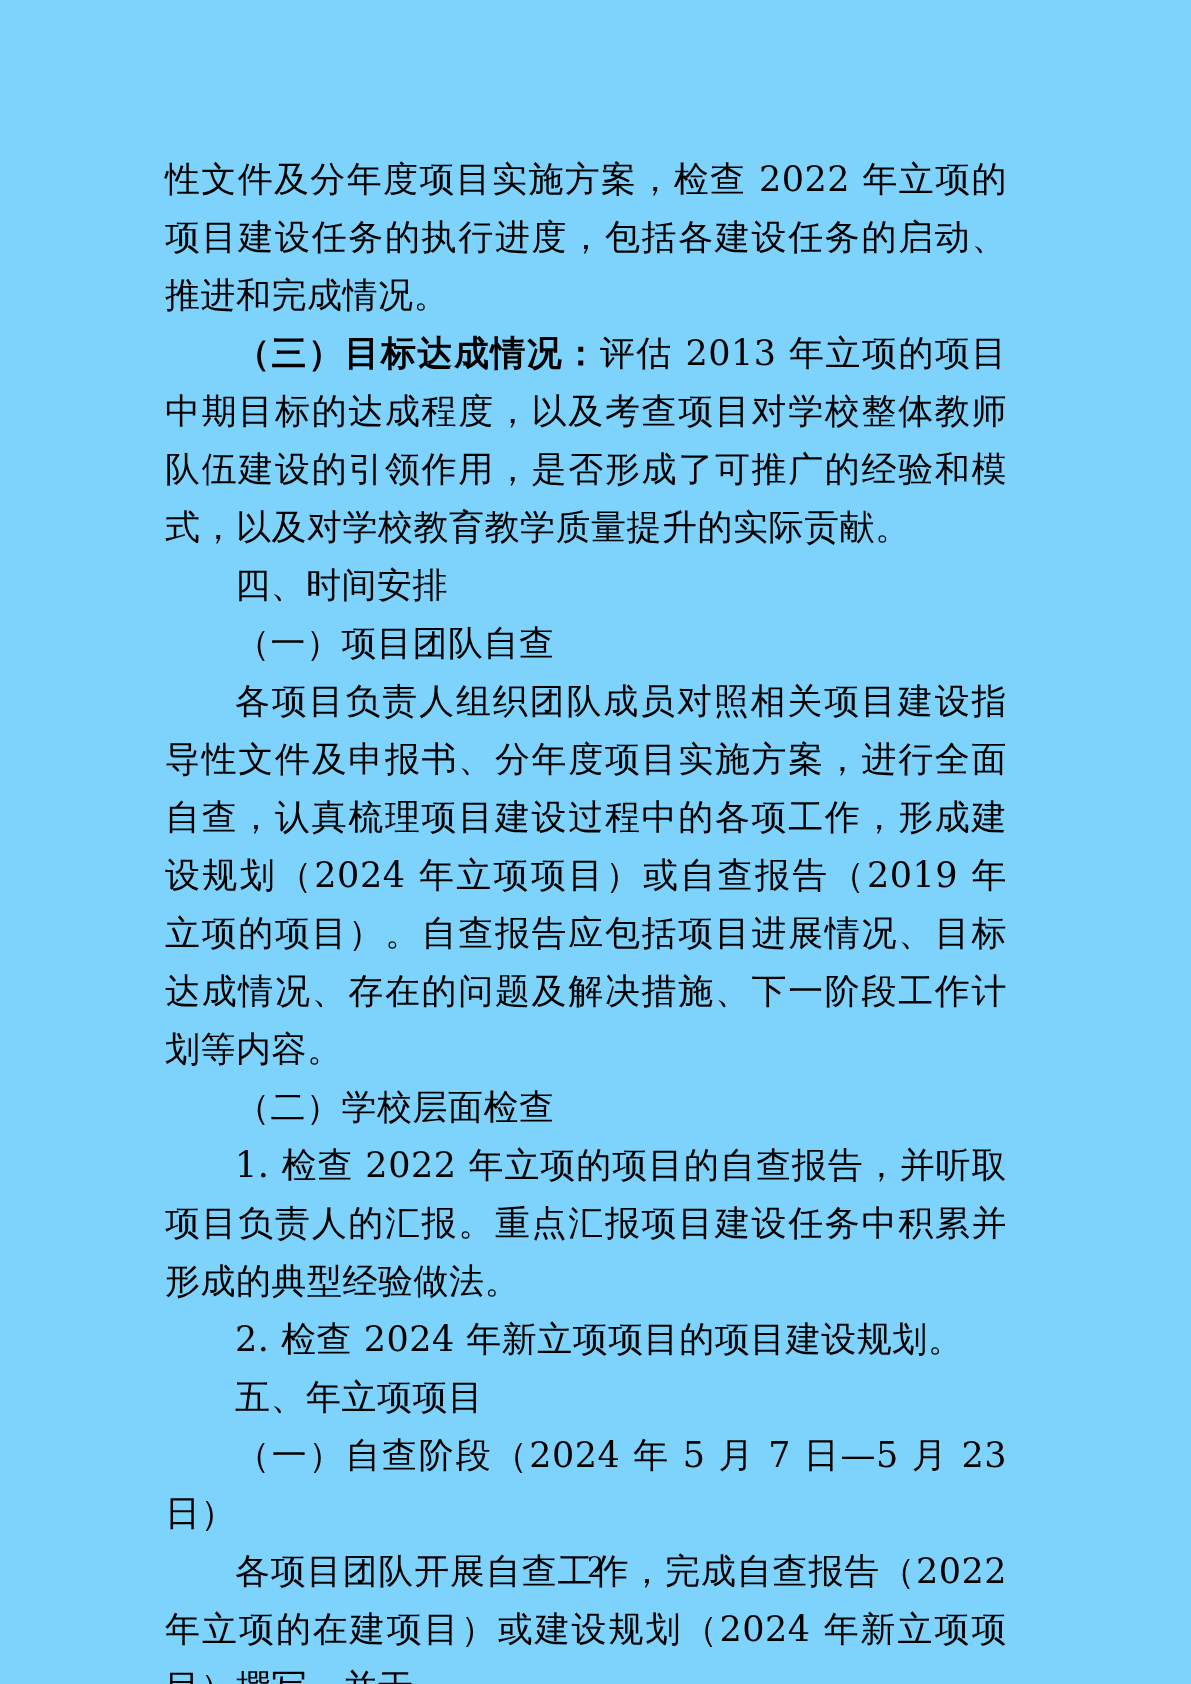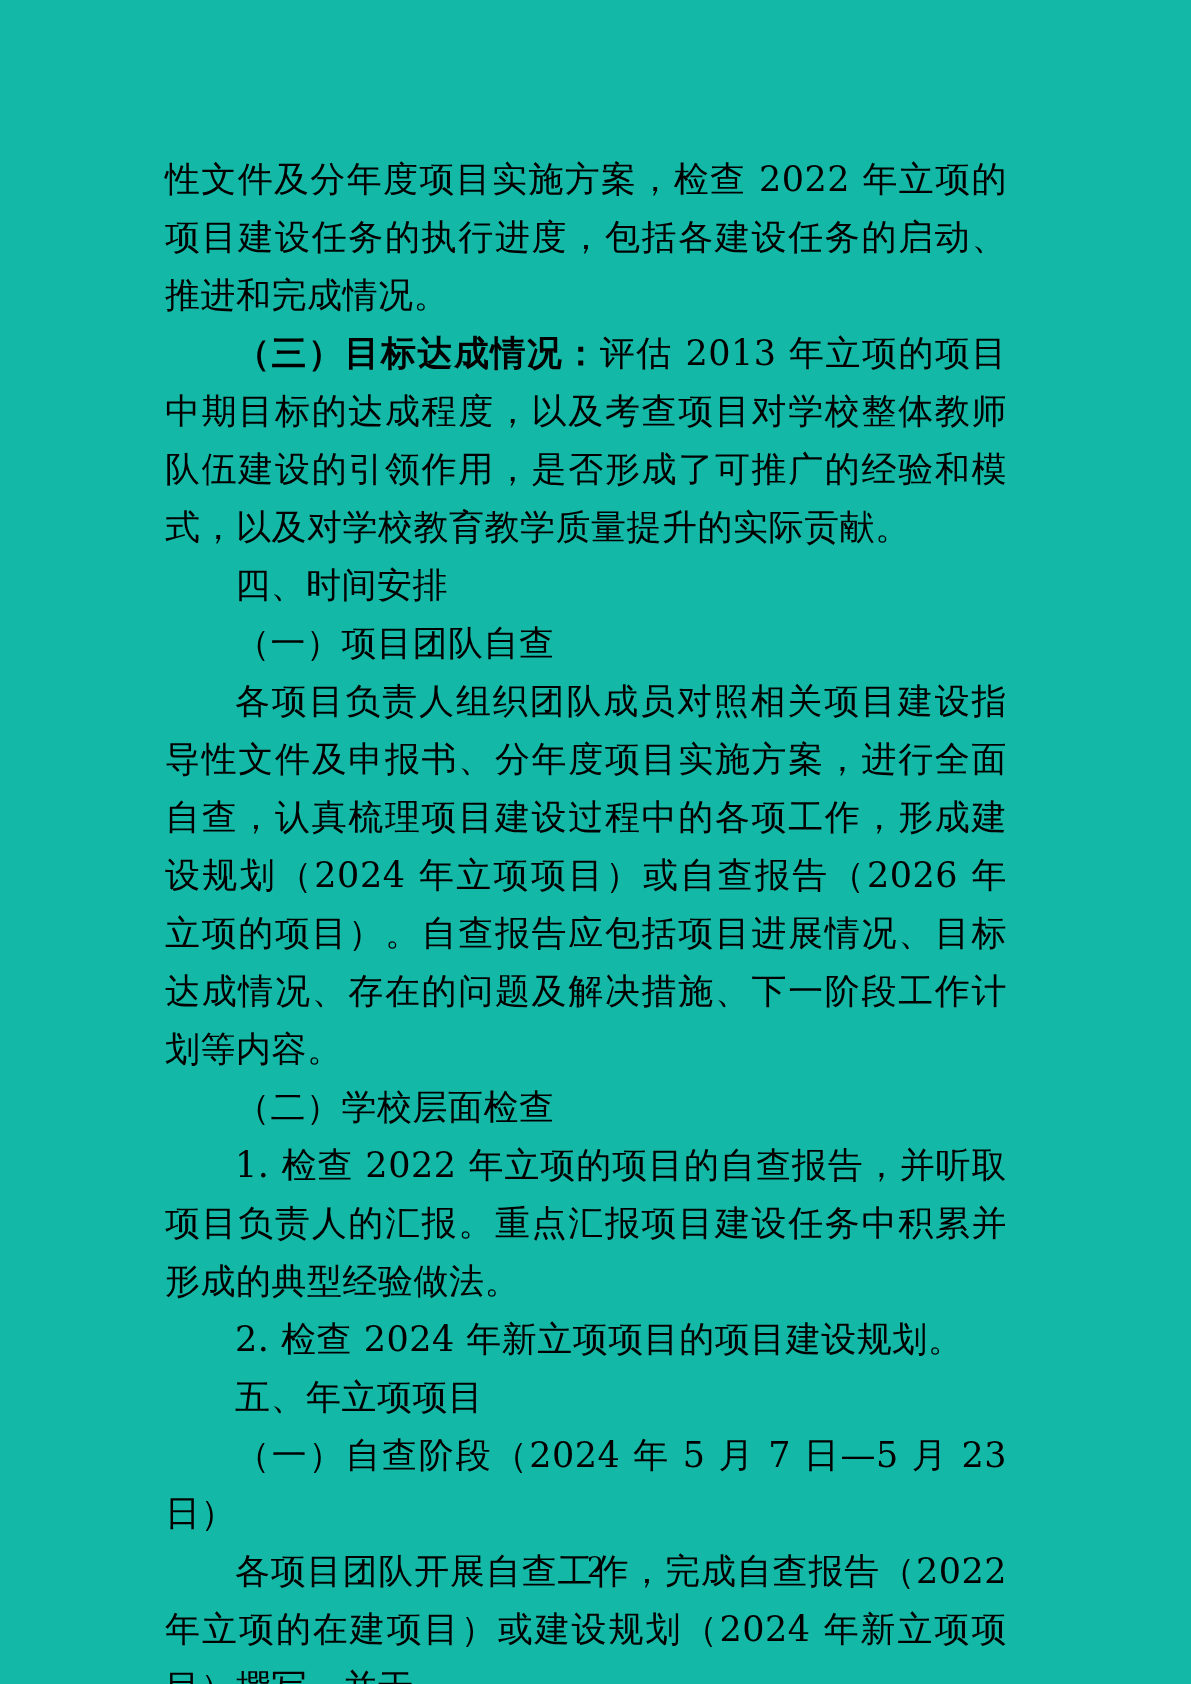--- a/index.html
+++ b/index.html
@@ -5,21 +5,21 @@
   html, body {
     margin: 0;
     padding: 0;
     background: #ffffff;
   }
   .page {
     position: relative;
     width: 1191px;
     height: 1684px;
     margin: 0 auto;
-    background: #14b8a6;
+    background: #7dd3fc;
     color: #000000;
     overflow: hidden;
     font-family: "DejaVu Serif", "Liberation Serif", serif;
   }
   .content {
     position: absolute;
     left: 165px;
     top: 150px;
     width: 842px;
   }
@@ -72,21 +72,21 @@
   <div class="content">
 
     <p class="body-par no-indent">性文件及分年度项目实施方案，检查 2022 年立项的项目建设任务的执行进度，包括各建设任务的启动、推进和完成情况。</p>
 
     <p class="body-par"><span class="lead-in">（三）目标达成情况：</span><span>评估 2013 年立项的项目中期目标的达成程度，以及考查项目对学校整体教师队伍建设的引领作用，是否形成了可推广的经验和模式，以及对学校教育教学质量提升的实际贡献。</span></p>
 
     <h2 class="h1">四、时间安排</h2>
 
     <h3 class="h2">（一）项目团队自查</h3>
 
-    <p class="body-par">各项目负责人组织团队成员对照相关项目建设指导性文件及申报书、分年度项目实施方案，进行全面自查，认真梳理项目建设过程中的各项工作，形成建设规划（2024 年立项项目）或自查报告（2026 年立项的项目）。自查报告应包括项目进展情况、目标达成情况、存在的问题及解决措施、下一阶段工作计划等内容。</p>
+    <p class="body-par">各项目负责人组织团队成员对照相关项目建设指导性文件及申报书、分年度项目实施方案，进行全面自查，认真梳理项目建设过程中的各项工作，形成建设规划（2024 年立项项目）或自查报告（2019 年立项的项目）。自查报告应包括项目进展情况、目标达成情况、存在的问题及解决措施、下一阶段工作计划等内容。</p>
 
     <h3 class="h2">（二）学校层面检查</h3>
 
     <p class="body-par">1. 检查 2022 年立项的项目的自查报告，并听取项目负责人的汇报。重点汇报项目建设任务中积累并形成的典型经验做法。</p>
 
     <p class="body-par">2. 检查 2024 年新立项项目的项目建设规划。</p>
 
     <h2 class="h1">五、年立项项目</h2>
 
     <h3 class="h2">（一）自查阶段（2024 年 5 月 7 日—5 月 23日）</h3>

